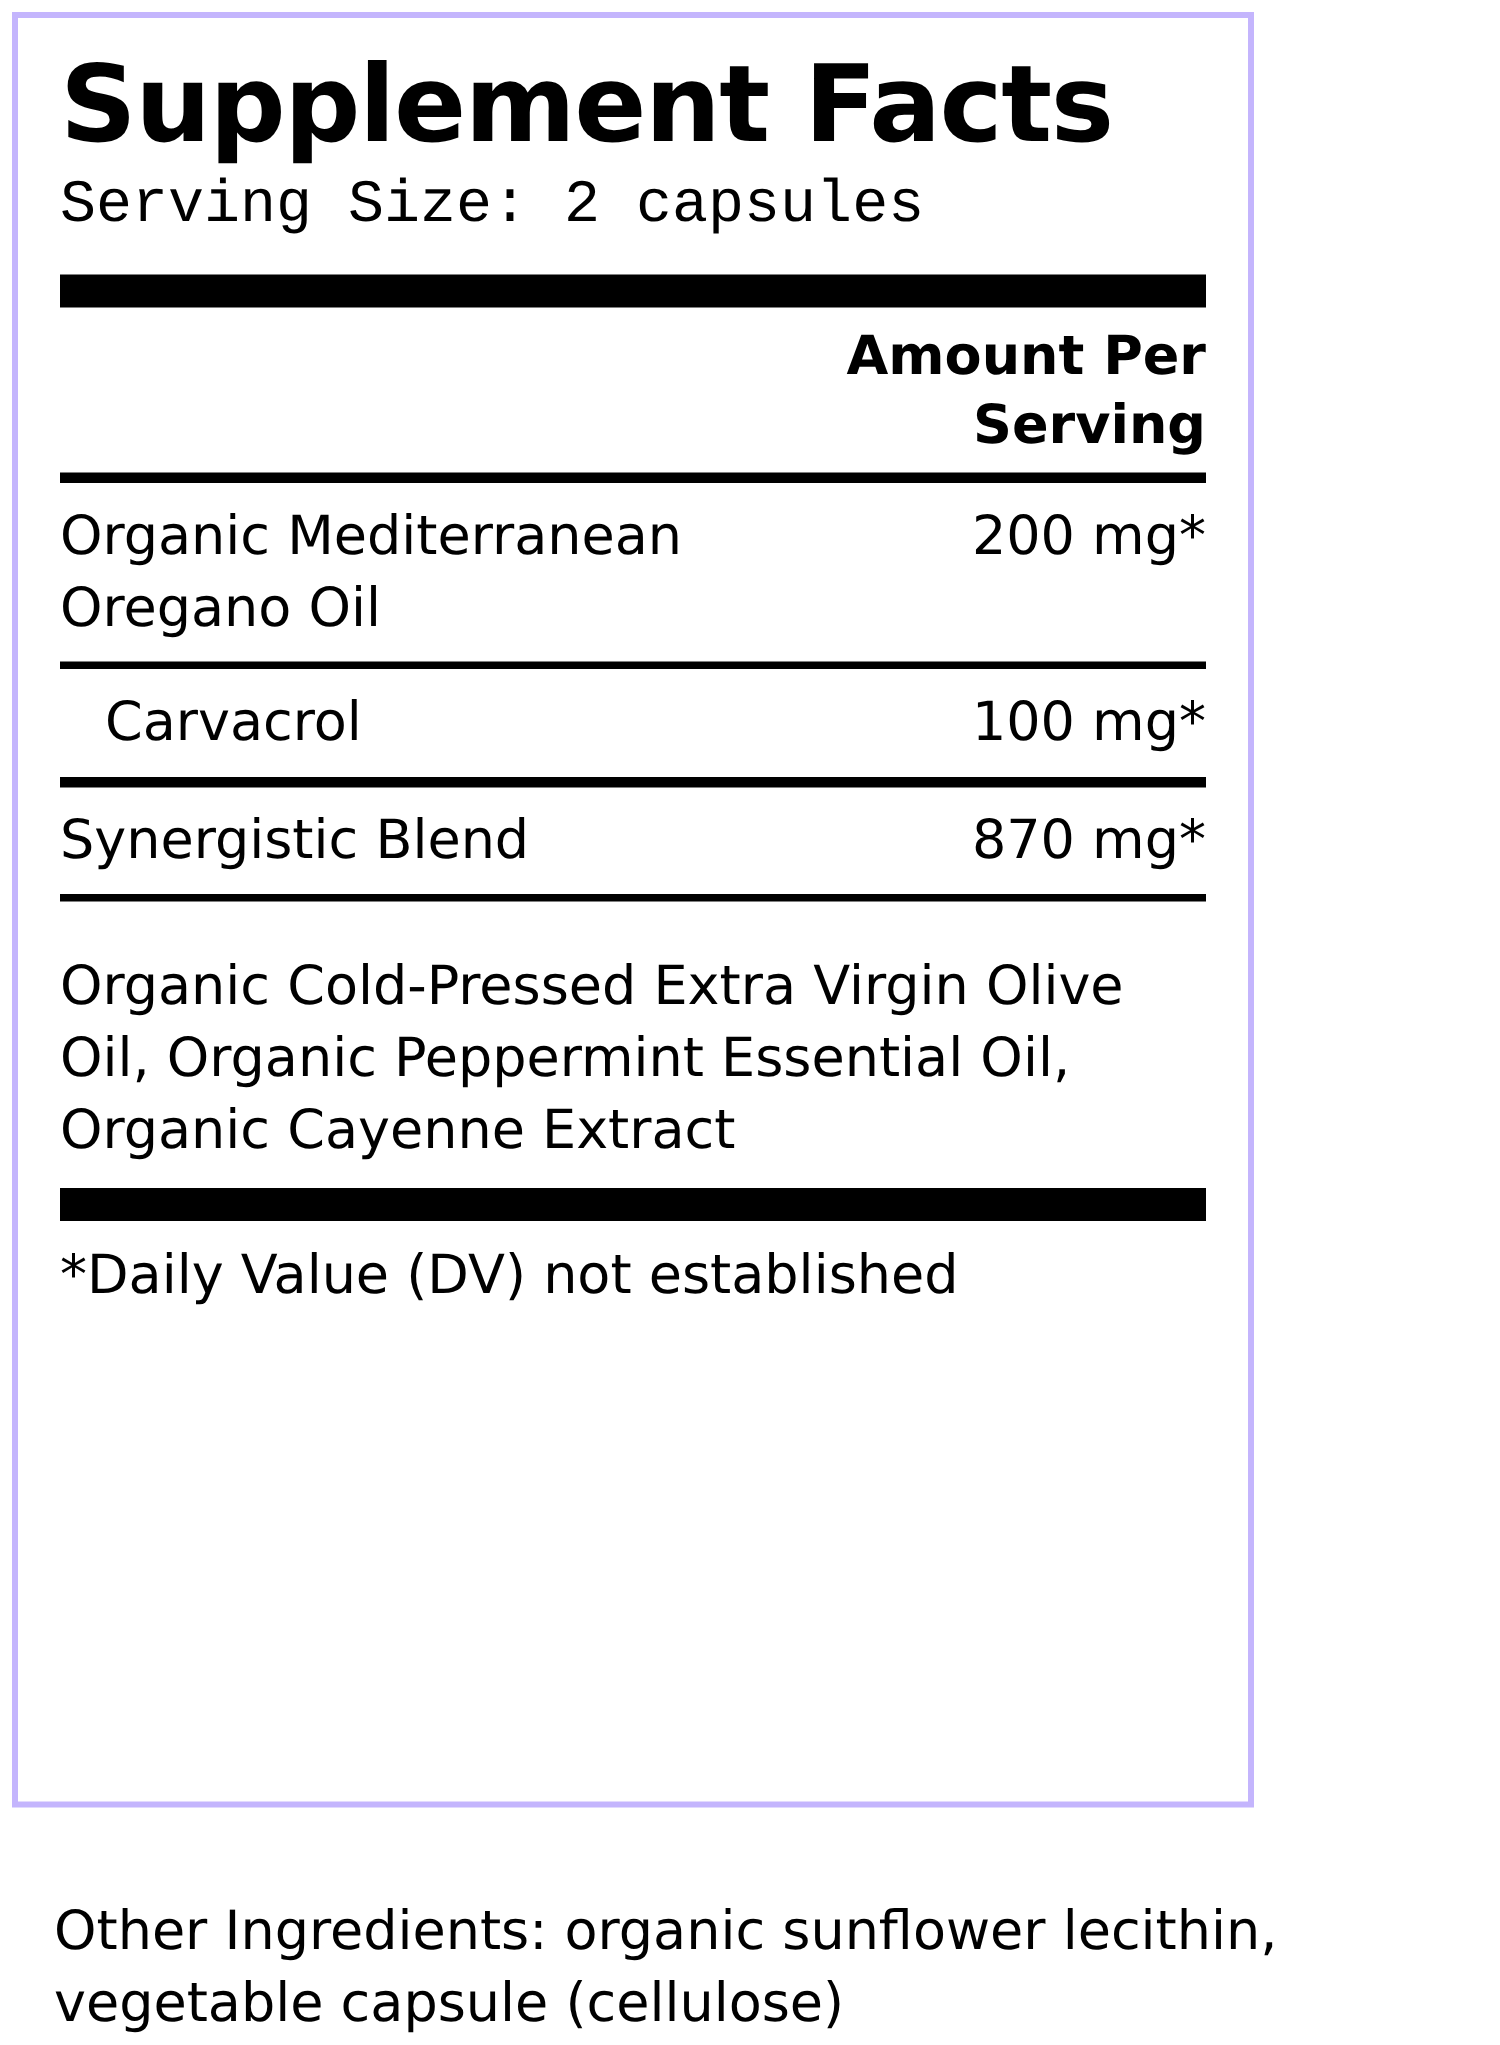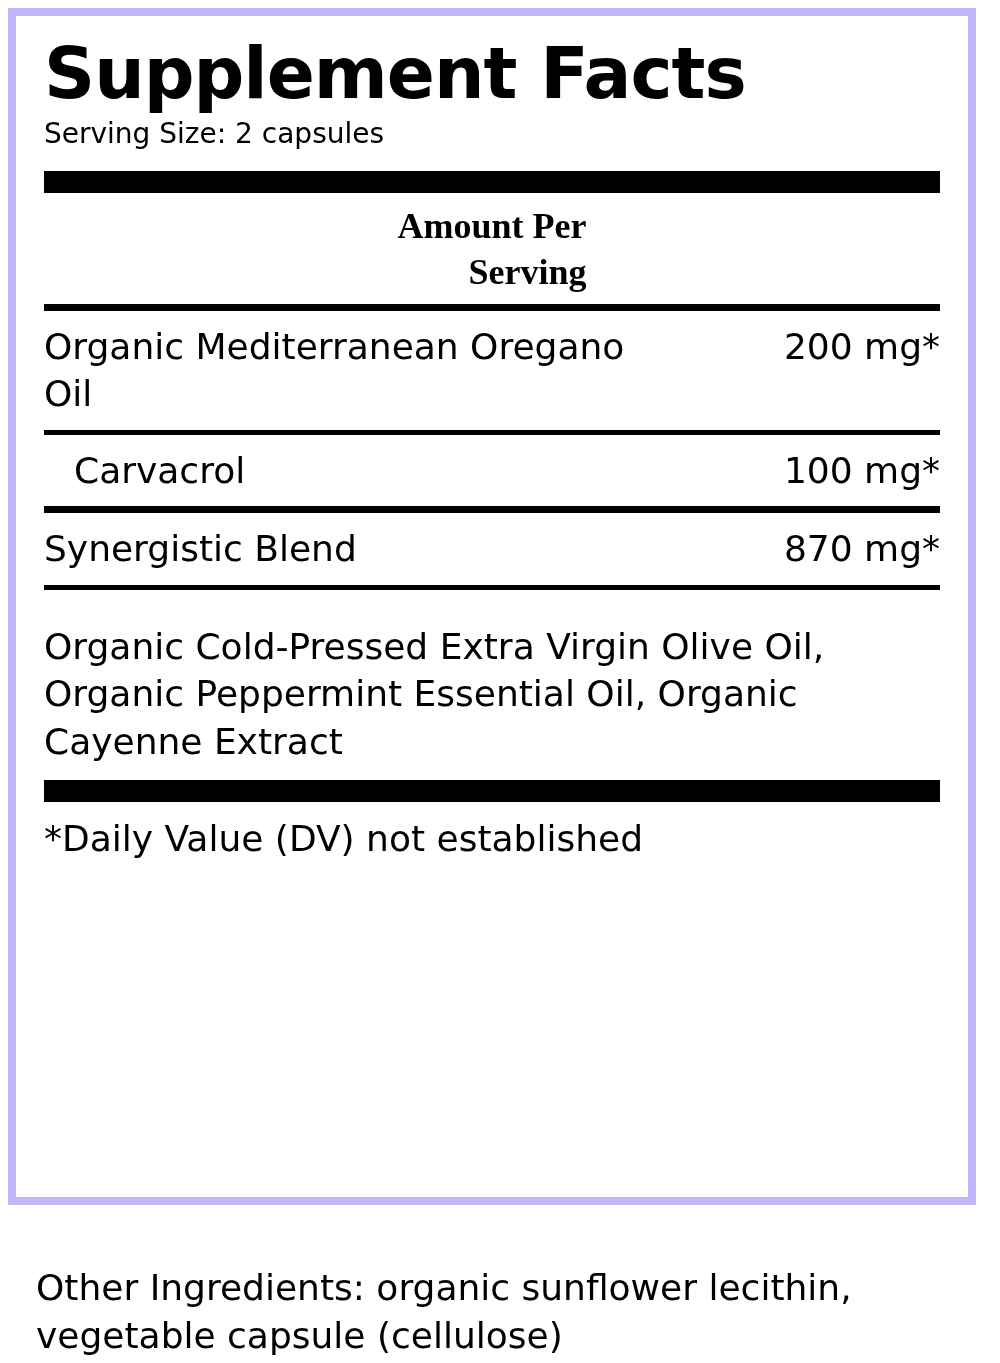--- a/index.html
+++ b/index.html
@@ -14,67 +14,67 @@
     color: #000000;
     position: relative;
     overflow: hidden;
   }
 
   
   .panel {
     position: absolute;
     left: 8px;
     top: 8px;
-    width: 968px;
+    width: 828px;
     height: 1197px;
     box-sizing: border-box;
-    border: 8px solid #c4b5fd;
+    border: 4px solid #c4b5fd;
     background: #ffffff;
   }
 
   .panel-inner {
     padding: 18px 28px 0 28px;
   }
 
   .facts-title {
     font-size: 71px;
     font-weight: 700;
     line-height: 1.02;
     letter-spacing: -1px;
     margin: 4px 0 6px 0;
     white-space: nowrap;
   }
 
   .serving-line {
-    font-size: 28px;
+    font-size: 40px;
     line-height: 1.32;
     font-weight: 400;
+    font-family: Liberation Mono, monospace;
   }
 
   
   .rule-thick {
     height: 22px;
     background: #000000;
     margin: 18px 0 0 0;
   }
   .rule-med {
     height: 7px;
     background: #000000;
   }
   .rule-thin {
     height: 5px;
     background: #000000;
   }
 
   
   .amount-header {
     display: flex;
-    justify-content: center;
+    justify-content: flex-end;
     padding: 10px 0 8px 0;
-    font-family: Liberation Serif, serif;
   }
   .amount-header-text {
     font-size: 36px;
     font-weight: 700;
     line-height: 1.28;
     text-align: right;
     white-space: pre-line;
   }
 
   

